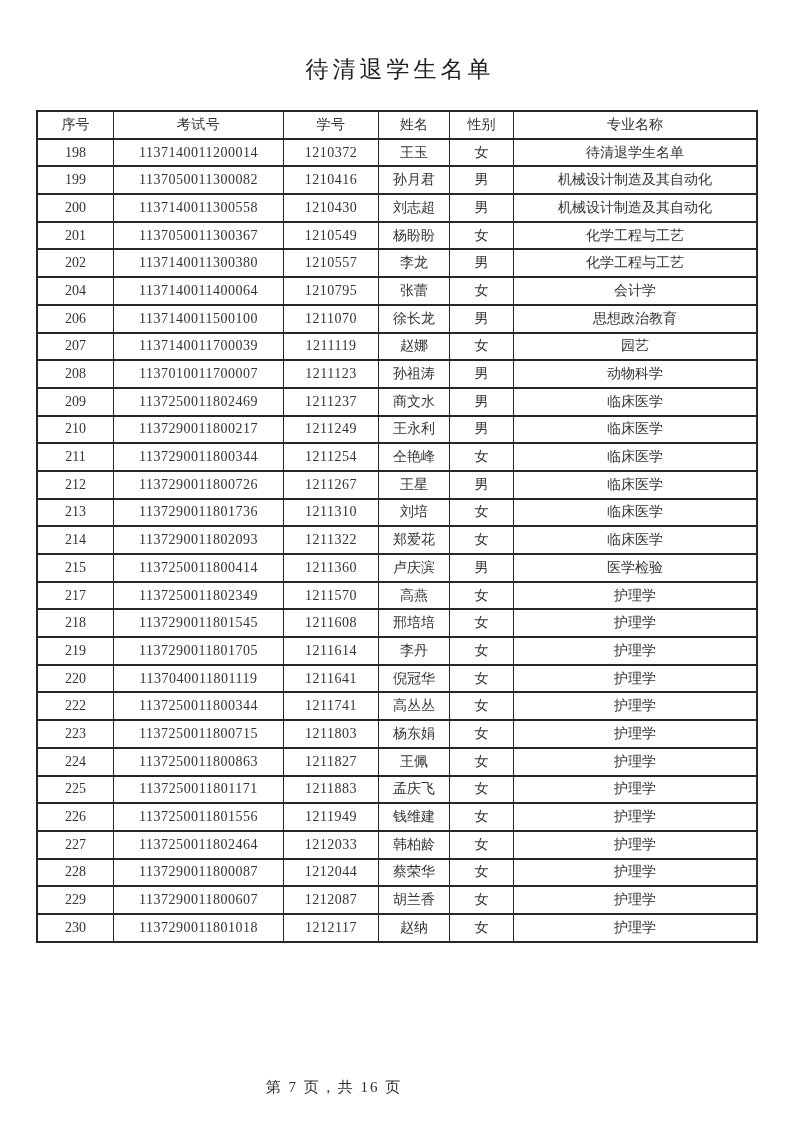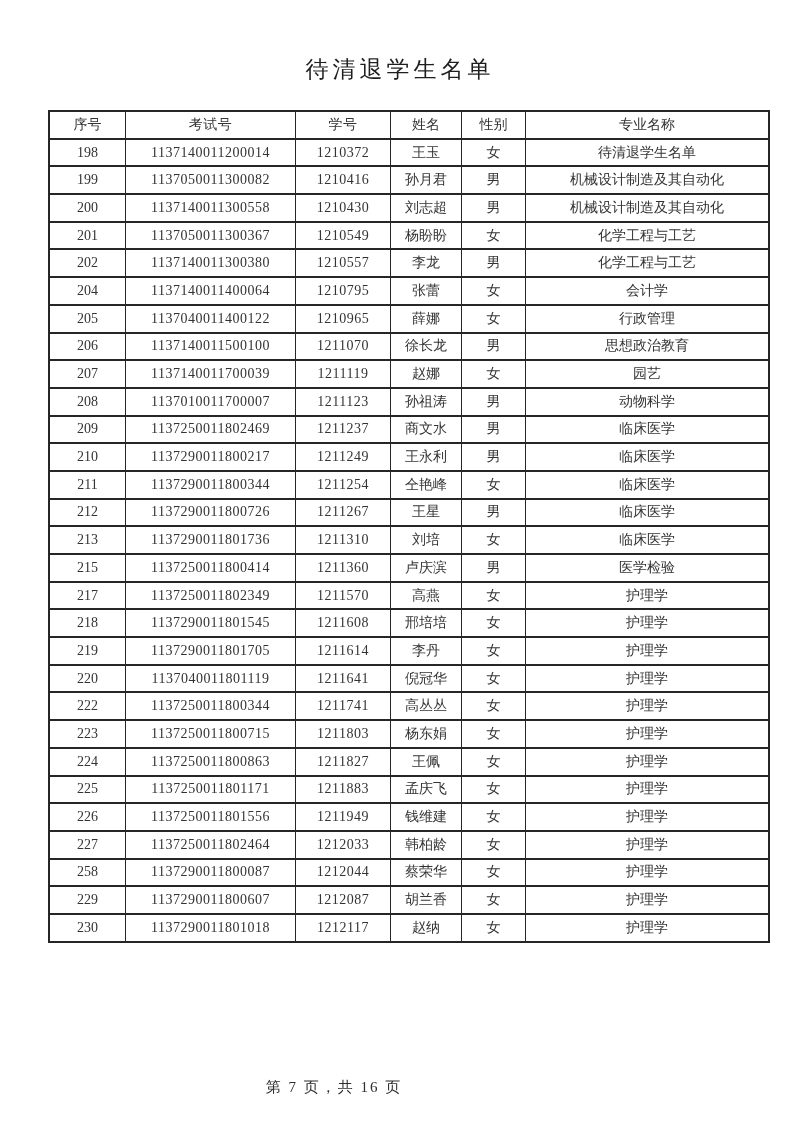--- a/index.html
+++ b/index.html
@@ -9,21 +9,21 @@
     color:#333333;
     -webkit-font-smoothing:antialiased;
   }
   .page{position:relative;width:800px;height:1130px;background:#ffffff;}
   .doc-title{
     position:absolute;top:54px;left:0;width:800px;
     text-align:center;font-size:23px;font-weight:normal;
     letter-spacing:4px;color:#1e1e1e;margin:0;
   }
   table.students{
-    position:absolute;left:48px;top:110px;width:713px;
+    position:absolute;left:36px;top:110px;width:713px;
     border-collapse:collapse;table-layout:fixed;
     border:2px solid #262626;
   }
   table.students th, table.students td{
     border-left:1px solid #262626;
     border-right:1px solid #262626;
     border-top:2px solid #262626;
     border-bottom:2px solid #262626;
     height:25.7px;
     padding:0;
@@ -107,28 +107,20 @@
         </tr>
         <tr>
           <td class="col0">204</td>
           <td class="col1">1137140011400064</td>
           <td class="col2">1210795</td>
           <td class="col3">张蕾</td>
           <td class="col4">女</td>
           <td class="col5">会计学</td>
         </tr>
         <tr>
-          <td class="col0">205</td>
-          <td class="col1">1137040011400122</td>
-          <td class="col2">1210965</td>
-          <td class="col3">薛娜</td>
-          <td class="col4">女</td>
-          <td class="col5">行政管理</td>
-        </tr>
-        <tr>
           <td class="col0">206</td>
           <td class="col1">1137140011500100</td>
           <td class="col2">1211070</td>
           <td class="col3">徐长龙</td>
           <td class="col4">男</td>
           <td class="col5">思想政治教育</td>
         </tr>
         <tr>
           <td class="col0">207</td>
           <td class="col1">1137140011700039</td>
@@ -179,20 +171,28 @@
         </tr>
         <tr>
           <td class="col0">213</td>
           <td class="col1">1137290011801736</td>
           <td class="col2">1211310</td>
           <td class="col3">刘培</td>
           <td class="col4">女</td>
           <td class="col5">临床医学</td>
         </tr>
         <tr>
+          <td class="col0">214</td>
+          <td class="col1">1137290011802093</td>
+          <td class="col2">1211322</td>
+          <td class="col3">郑爱花</td>
+          <td class="col4">女</td>
+          <td class="col5">临床医学</td>
+        </tr>
+        <tr>
           <td class="col0">215</td>
           <td class="col1">1137250011800414</td>
           <td class="col2">1211360</td>
           <td class="col3">卢庆滨</td>
           <td class="col4">男</td>
           <td class="col5">医学检验</td>
         </tr>
         <tr>
           <td class="col0">217</td>
           <td class="col1">1137250011802349</td>
@@ -267,21 +267,21 @@
         </tr>
         <tr>
           <td class="col0">227</td>
           <td class="col1">1137250011802464</td>
           <td class="col2">1212033</td>
           <td class="col3">韩柏龄</td>
           <td class="col4">女</td>
           <td class="col5">护理学</td>
         </tr>
         <tr>
-          <td class="col0">258</td>
+          <td class="col0">228</td>
           <td class="col1">1137290011800087</td>
           <td class="col2">1212044</td>
           <td class="col3">蔡荣华</td>
           <td class="col4">女</td>
           <td class="col5">护理学</td>
         </tr>
         <tr>
           <td class="col0">229</td>
           <td class="col1">1137290011800607</td>
           <td class="col2">1212087</td>

